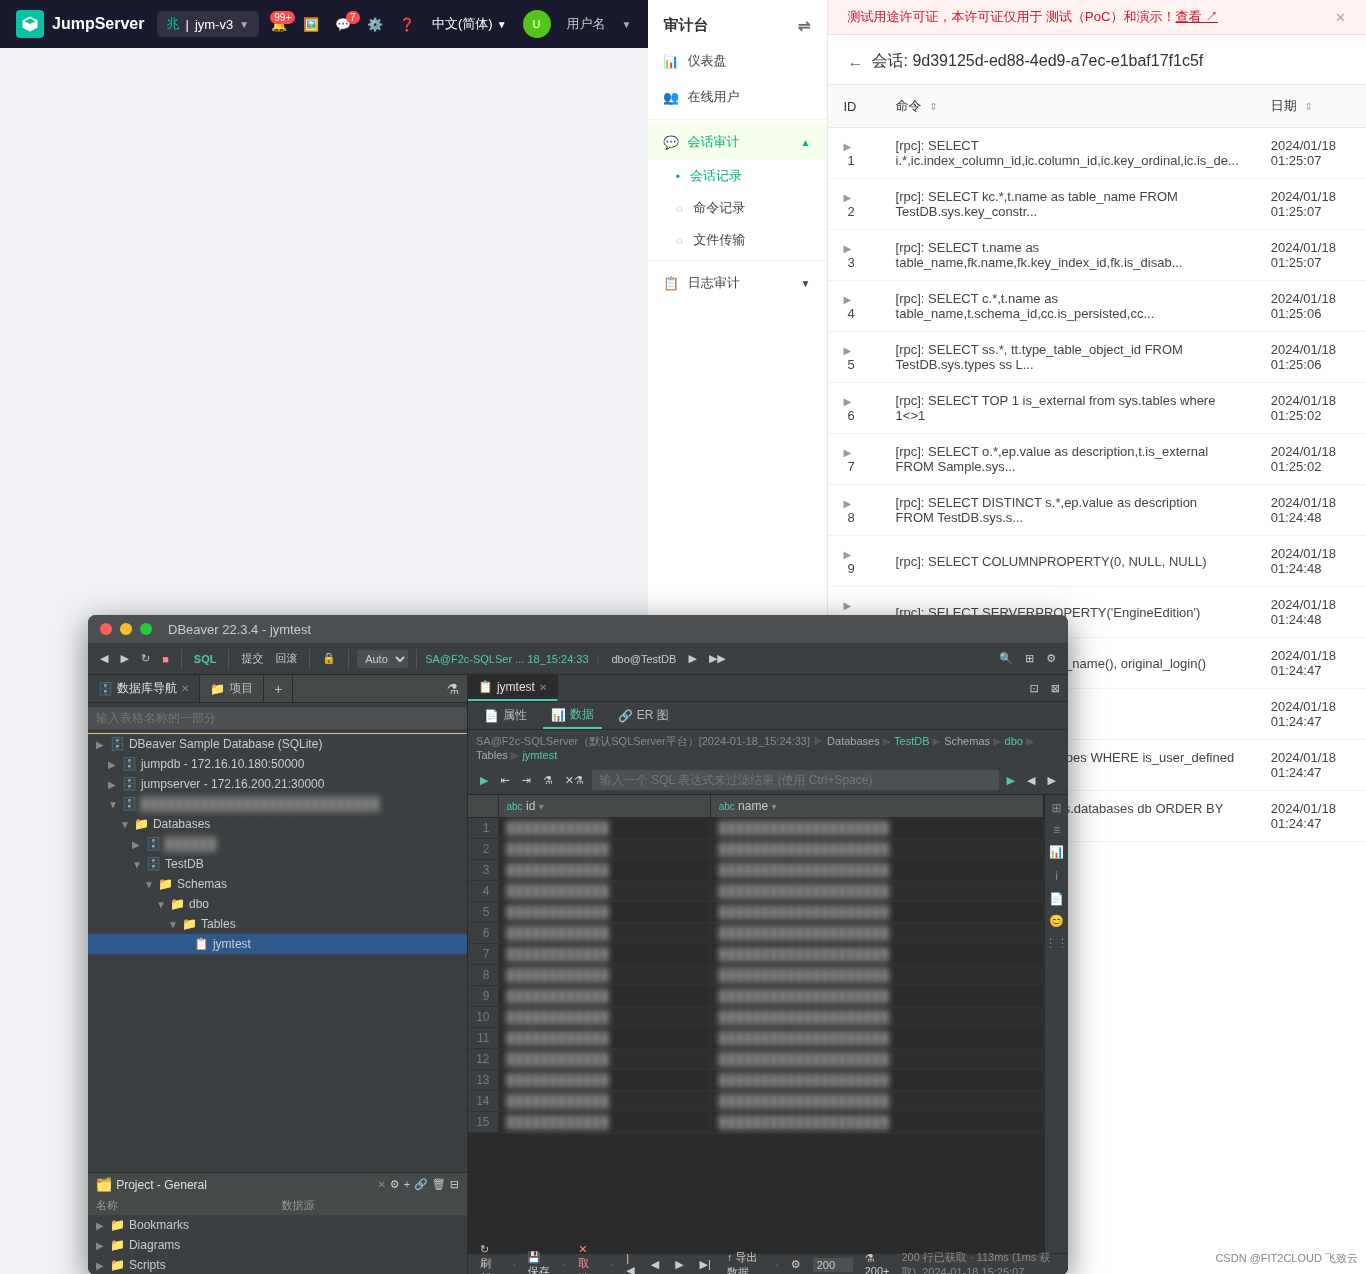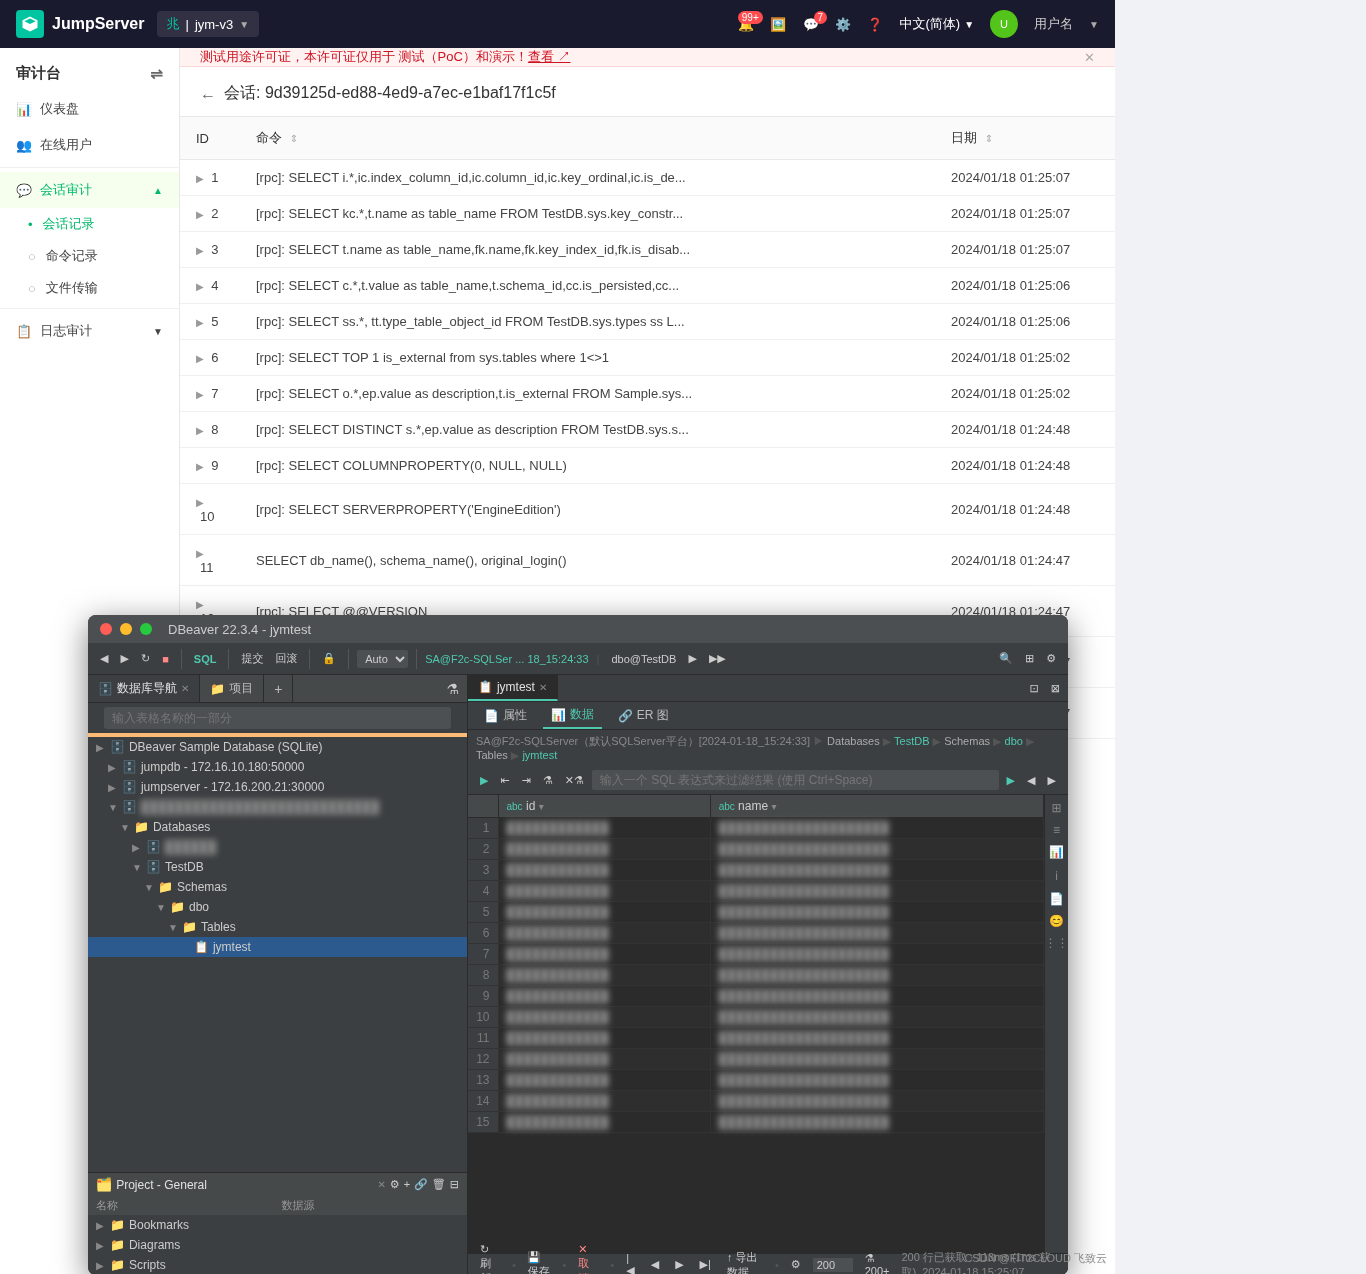--- a/index.html
+++ b/index.html
@@ -1,19 +1,19 @@
 <!DOCTYPE html>
 <html><head>
   <meta charset="utf-8">
   <style>
     * { box-sizing: border-box; margin: 0; padding: 0; }
     body { font-family: -apple-system, BlinkMacSystemFont, 'Segoe UI', Arial, sans-serif; font-size: 13px; background: #f0f2f5; overflow: hidden; }
 
     
-    .app-container { display: flex; flex-direction: column; height: 1274px; width: 1115px; }
+    .app-container { display: flex; flex-direction: row; height: 1274px; width: 1366px; }
     .top-bar { display: flex; align-items: center; background: #1a1a2e; height: 48px; padding: 0 16px; gap: 12px; flex-shrink: 0; }
     .main-content { display: flex; flex: 1; overflow: hidden; }
     .sidebar { width: 180px; background: #fff; border-right: 1px solid #e8e8e8; flex-shrink: 0; display: flex; flex-direction: column; }
     .content-area { flex: 1; display: flex; flex-direction: column; overflow: hidden; background: #f5f5f5; }
 
     
     .logo { display: flex; align-items: center; gap: 8px; color: #fff; font-weight: bold; font-size: 16px; }
     .logo-icon { width: 28px; height: 28px; background: #00c5a0; border-radius: 4px; display: flex; align-items: center; justify-content: center; }
     .env-selector { display: flex; align-items: center; gap: 6px; background: rgba(255,255,255,0.1); border-radius: 4px; padding: 4px 10px; color: #fff; font-size: 13px; cursor: pointer; }
     .top-bar-right { margin-left: auto; display: flex; align-items: center; gap: 16px; color: #fff; }
@@ -30,21 +30,21 @@
     .sidebar-item .item-icon { width: 16px; height: 16px; display: flex; align-items: center; justify-content: center; flex-shrink: 0; }
     .sidebar-sub { padding-left: 28px; }
     .sidebar-sub-item { display: flex; align-items: center; gap: 6px; padding: 7px 16px 7px 0; cursor: pointer; color: #444; font-size: 13px; }
     .sidebar-sub-item.active { color: #00b96b; font-weight: 500; }
     .sidebar-sub-item::before { content: '•'; color: #00b96b; margin-right: 4px; }
     .sidebar-sub-item.inactive::before { content: '○'; color: #aaa; }
     .sidebar-divider { height: 1px; background: #f0f0f0; margin: 4px 0; }
     .sidebar-section { display: flex; align-items: center; gap: 8px; padding: 9px 16px; cursor: pointer; color: #444; font-size: 13px; }
 
     
-    .alert-bar { background: #fff2f0; border-bottom: 1px solid #ffd9d9; padding: 0 20px; display: flex; align-items: center; justify-content: space-between; font-size: 13px; color: #cf1322; flex-shrink: 0; }
+    .alert-bar { background: #fff2f0; border-bottom: 1px solid #ffd9d9; padding: 8px 20px; display: flex; align-items: center; justify-content: space-between; font-size: 13px; color: #cf1322; flex-shrink: 0; }
     .alert-close { cursor: pointer; color: #aaa; }
 
     
     .page-header { padding: 16px 20px 0; background: #fff; border-bottom: 1px solid #e8e8e8; }
     .page-title-row { display: flex; align-items: center; gap: 8px; margin-bottom: 12px; }
     .back-btn { cursor: pointer; color: #666; font-size: 16px; }
     .page-title { font-size: 16px; font-weight: 500; color: #333; }
     .tabs { display: flex; gap: 0; }
     .tab { padding: 8px 16px; cursor: pointer; color: #666; font-size: 13px; border-bottom: 2px solid transparent; }
     .tab.active { color: #00b96b; border-bottom-color: #00b96b; }
@@ -76,21 +76,21 @@
     .connection-info { color: #4ec9b0; font-size: 11px; }
 
     
     .dbeaver-body { display: flex; flex: 1; overflow: hidden; }
     .dbeaver-nav { width: 380px; background: #3c3f41; border-right: 1px solid #2b2b2b; display: flex; flex-direction: column; flex-shrink: 0; }
     .dbeaver-nav-tabs { display: flex; background: #45494a; border-bottom: 1px solid #2b2b2b; flex-shrink: 0; }
     .db-tab { padding: 5px 10px; font-size: 12px; color: #bbb; cursor: pointer; border-right: 1px solid #2b2b2b; display: flex; align-items: center; gap: 4px; }
     .db-tab.active { background: #3c3f41; color: #e0e0e0; }
     .db-tab-close { color: #888; font-size: 10px; cursor: pointer; }
 
-    .nav-search { padding: 4px 16px; border-bottom: 4px solid #fdba74; flex-shrink: 0; }
+    .nav-search { padding: 4px 0; border-bottom: 1px solid #fdba74; flex-shrink: 0; }
     .nav-search input { width: 100%; background: #4c5052; border: none; color: #ccc; font-size: 12px; padding: 4px 8px; border-radius: 3px; }
 
     .nav-tree { flex: 1; overflow-y: auto; font-size: 12px; color: #ccc; }
     .tree-item { display: flex; align-items: center; padding: 3px 8px; cursor: pointer; gap: 4px; }
     .tree-item.selected { background: #2d5a8e; }
     .tree-toggle { width: 10px; color: #888; font-size: 10px; }
     .indent-1 { padding-left: 20px; }
     .indent-2 { padding-left: 32px; }
     .indent-3 { padding-left: 44px; }
     .indent-4 { padding-left: 56px; }
@@ -277,21 +277,21 @@
         <span style="margin-left:4px;">3</span>
       </td>
       <td>[rpc]: SELECT t.name as table_name,fk.name,fk.key_index_id,fk.is_disab...</td>
       <td>2024/01/18 01:25:07</td>
     </tr>
               <tr>
       <td style="width:60px;">
         <span class="expand-btn">▶</span>
         <span style="margin-left:4px;">4</span>
       </td>
-      <td>[rpc]: SELECT c.*,t.value as table_name,t.schema_id,cc.is_persisted,cc...</td>
+      <td>[rpc]: SELECT c.*,t.name as table_name,t.schema_id,cc.is_persisted,cc...</td>
       <td>2024/01/18 01:25:06</td>
     </tr>
               <tr>
       <td style="width:60px;">
         <span class="expand-btn">▶</span>
         <span style="margin-left:4px;">5</span>
       </td>
       <td>[rpc]: SELECT ss.*, tt.type_table_object_id FROM TestDB.sys.types ss L...</td>
       <td>2024/01/18 01:25:06</td>
     </tr>

